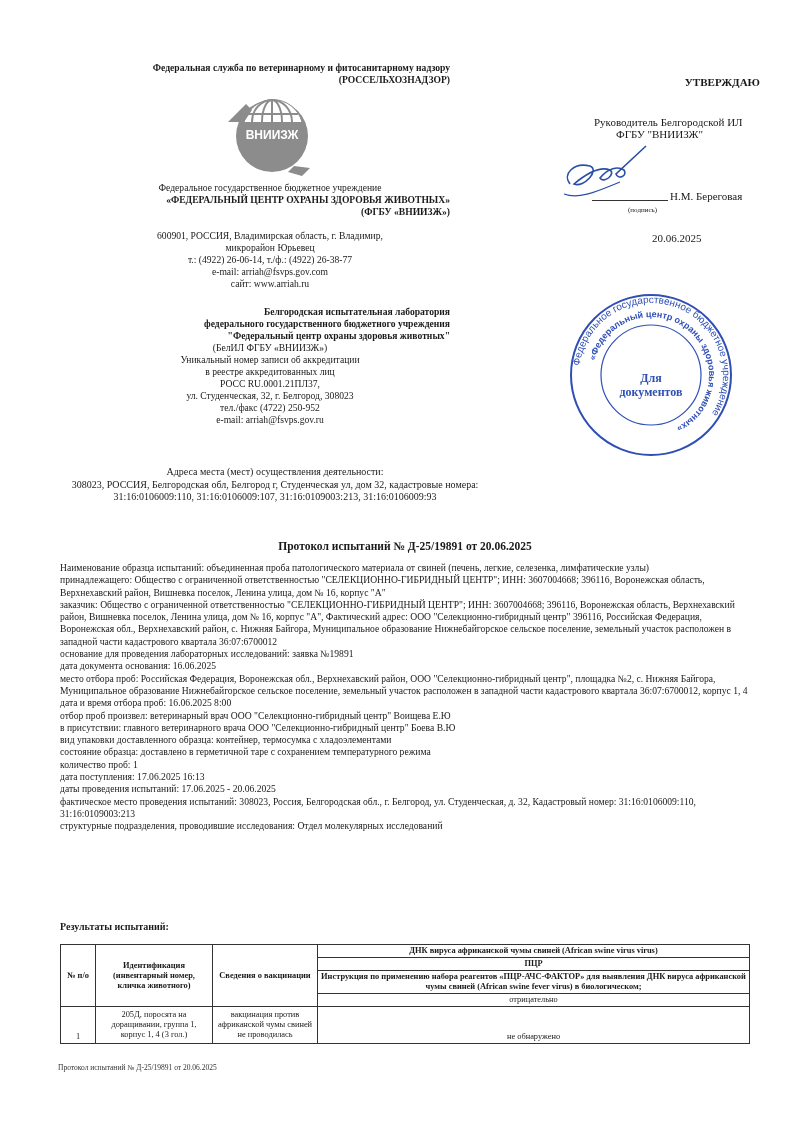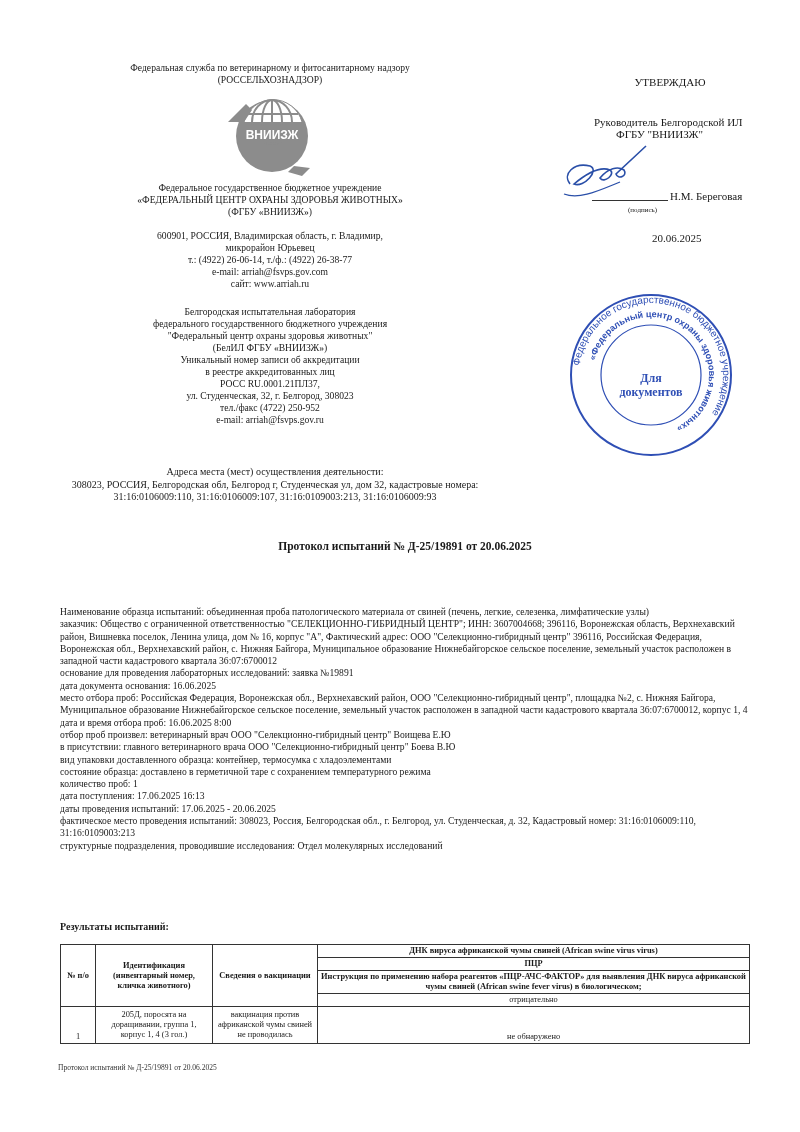--- a/index.html
+++ b/index.html
@@ -1,35 +1,35 @@
 <!DOCTYPE html>
 <html><head>
 <meta charset="utf-8">
 <style>
   html, body { margin: 0; padding: 0; background: #ffffff; }
   body { width: 800px; height: 1132px; position: relative; overflow: hidden;
          font-family: "Liberation Serif", "DejaVu Serif", serif; color: #1a1a1a; }
   .abs { position: absolute; }
   .center { text-align: center; }
-  .b { font-weight: normal; }
+  .b { font-weight: bold; text-align: right; }
 
   #left-header { left: 90px; top: 62px; width: 360px; }
   #left-header .line { font-size: 9.6px; line-height: 12px; white-space: nowrap; }
   #logo { margin: 6px auto 4px auto; width: 92px; height: 86px; display: block; }
 
   #approve { left: 560px; top: 76px; width: 200px; }
   #approve .line { font-size: 11px; line-height: 12px; }
 
   #stamp { left: 566px; top: 290px; width: 170px; height: 170px; }
 
   #activity { left: 55px; top: 466px; width: 440px; font-size: 10px; line-height: 12.5px; }
 
   #protocol-title { left: 55px; top: 540px; width: 700px; font-size: 11.5px; font-weight: bold; }
 
-  #details { left: 60px; top: 562px; width: 690px; font-size: 9.6px; line-height: 12.3px; margin-top: 44px; }
+  #details { left: 60px; top: 562px; width: 690px; font-size: 9.6px; line-height: 12.3px; }
   #details p { margin: 0; }
 
   #results-heading { left: 60px; top: 921px; font-size: 10px; font-weight: bold; }
 
   #results-table { left: 60px; top: 944px; width: 690px; border-collapse: collapse; font-size: 8.4px; line-height: 10px; }
   #results-table td { border: 1px solid #333; text-align: center; vertical-align: middle; padding: 1px 3px; }
   #results-table .hdr { font-weight: bold; }
 
   #footer { left: 58px; top: 1063px; font-size: 7.5px; color: #333; }
 </style>
@@ -115,20 +115,21 @@
 <div id="activity" class="abs center">
   <div>Адреса места (мест) осуществления деятельности:</div>
   <div style="white-space:nowrap">308023, РОССИЯ, Белгородская обл, Белгород г, Студенческая ул, дом 32, кадастровые номера:</div>
   <div>31:16:0106009:110, 31:16:0106009:107, 31:16:0109003:213, 31:16:0106009:93</div>
 </div>
 
 <div id="protocol-title" class="abs center">Протокол испытаний № Д-25/19891 от 20.06.2025</div>
 
 <div id="details" class="abs">
   <p><span>Наименование образца испытаний:</span> <span>объединенная проба патологического материала от свиней (печень, легкие, селезенка, лимфатические узлы)</span></p>
+  <p><span>принадлежащего:</span> <span>Общество с ограниченной ответственностью "СЕЛЕКЦИОННО-ГИБРИДНЫЙ ЦЕНТР"; ИНН: 3607004668; 396116, Воронежская область, Верхнехавский район, Вишневка поселок, Ленина улица, дом № 16, корпус "А"</span></p>
   <p><span>заказчик:</span> <span>Общество с ограниченной ответственностью "СЕЛЕКЦИОННО-ГИБРИДНЫЙ ЦЕНТР"; ИНН: 3607004668; 396116, Воронежская область, Верхнехавский район, Вишневка поселок, Ленина улица, дом № 16, корпус "А", Фактический адрес: ООО "Селекционно-гибридный центр" 396116, Российская Федерация, Воронежская обл., Верхнехавский район, с. Нижняя Байгора, Муниципальное образование Нижнебайгорское сельское поселение, земельный участок расположен в западной части кадастрового квартала 36:07:6700012</span></p>
   <p><span>основание для проведения лабораторных исследований:</span> <span>заявка №19891</span></p>
   <p><span>дата документа основания:</span> <span>16.06.2025</span></p>
   <p><span>место отбора проб:</span> <span>Российская Федерация, Воронежская обл., Верхнехавский район, ООО "Селекционно-гибридный центр", площадка №2, с. Нижняя Байгора, Муниципальное образование Нижнебайгорское сельское поселение, земельный участок расположен в западной части кадастрового квартала 36:07:6700012, корпус 1, 4</span></p>
   <p><span>дата и время отбора проб:</span> <span>16.06.2025 8:00</span></p>
   <p><span>отбор проб произвел:</span> <span>ветеринарный врач ООО "Селекционно-гибридный центр" Воищева Е.Ю</span></p>
   <p><span>в присутствии:</span> <span>главного ветеринарного врача ООО "Селекционно-гибридный центр" Боева В.Ю</span></p>
   <p><span>вид упаковки доставленного образца:</span> <span>контейнер, термосумка с хладоэлементами</span></p>
   <p><span>состояние образца:</span> <span>доставлено в герметичной таре с сохранением температурного режима</span></p>
   <p><span>количество проб:</span> <span>1</span></p>

